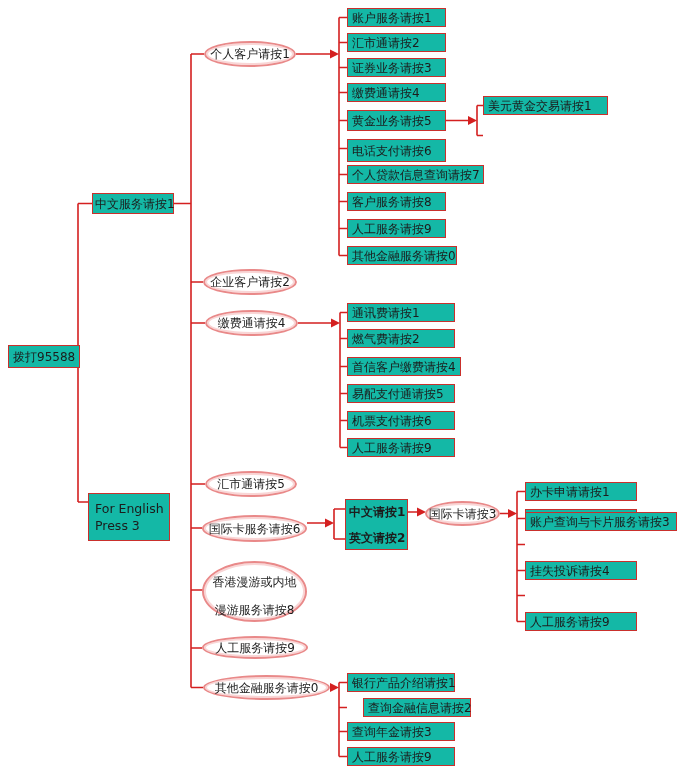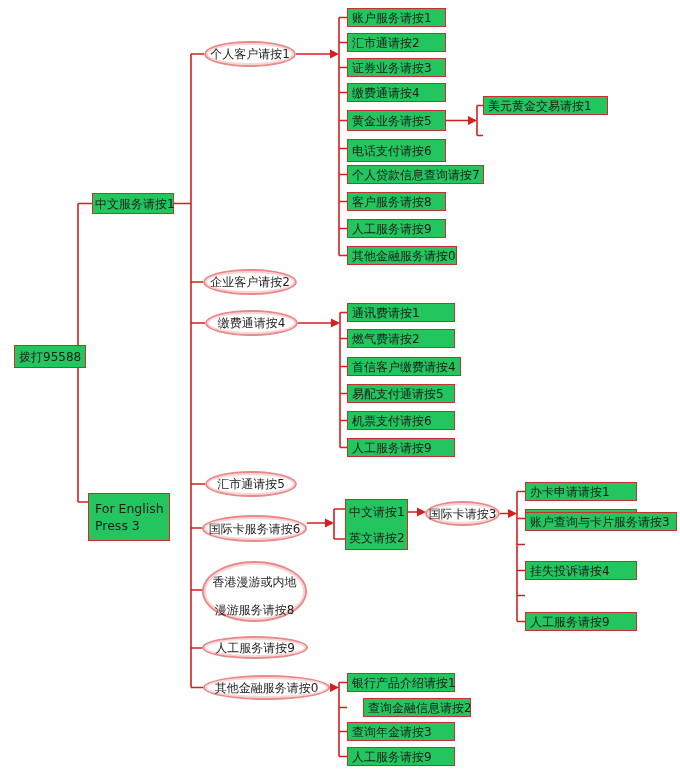--- a/index.html
+++ b/index.html
@@ -10,37 +10,37 @@
     --text:#1c1c1c;
     --background:#ffffff;
   }
   html,body{margin:0;padding:0;background:var(--background);}
   .canvas{
     position:relative;width:680px;height:778px;background:var(--background);
     font-family:"DejaVu Sans",sans-serif;color:var(--text);overflow:hidden;
   }
   svg.wires{position:absolute;left:0;top:0;z-index:0;}
   .rect{
-    position:absolute;box-sizing:border-box;z-index:1;background:#22c55e;
+    position:absolute;box-sizing:border-box;z-index:1;background:#14b8a6;
     border:1.5px solid var(--box-border);
     display:flex;align-items:center;white-space:nowrap;
     font-size:12px;line-height:1;padding-left:4px;
   }
   .ell{
     position:absolute;box-sizing:border-box;z-index:1;background:#fff;
     border:2px solid var(--ellipse-border);border-radius:50%;
     box-shadow:inset 0 0 0 2px var(--ellipse-inner);
     display:flex;align-items:center;justify-content:center;
     white-space:nowrap;font-size:12px;line-height:1;
   }
   .two{flex-direction:column;justify-content:center;align-items:flex-start;}
   .two.centered{align-items:center;}
   .two .ln{display:block;line-height:17px;}
   .ell.two .ln{line-height:20px;margin-top:8px;}
-  .lang .ln{line-height:26px;}
+  .lang .ln{line-height:26px;font-weight:bold;}
   .t{display:inline-block;}
 </style>
 </head>
 <body>
 
 <div class="canvas">
 
   <svg class="wires" width="680" height="778" viewBox="0 0 680 778" aria-hidden="true">
     <path fill="none" stroke="var(--connector)" stroke-width="1.6" d="
       M74 356 H78 M78 203.5 V502 M78 203.5 H92 M78 502 H88
@@ -62,21 +62,21 @@
       <polygon points="330,49.5 339,54 330,58.5"></polygon>
       <polygon points="468,116 477,120.5 468,125"></polygon>
       <polygon points="331,318.5 340,323 331,327.5"></polygon>
       <polygon points="325,518.5 334,523 325,527.5"></polygon>
       <polygon points="417,507.5 426,512 417,516.5"></polygon>
       <polygon points="508,509 517,513.5 508,518"></polygon>
       <polygon points="330,683 339,687.5 330,692"></polygon>
     </g>
   </svg>
 
-  <div class="rect" style="left:14px;top:345px;width:72px;height:23px">
+  <div class="rect" style="left:8px;top:345px;width:72px;height:23px">
       <span class="t">拨打95588</span>
     </div>
   <div class="rect" style="left:92px;top:193px;width:82px;height:21px;padding-left:2px">
       <span class="t">中文服务请按1</span>
     </div>
   <div class="rect two" style="left:88px;top:493px;width:82px;height:48px;padding-left:6px;font-size:12.5px">
     <span class="ln">For English</span>
     <span class="ln">Press 3</span>
   </div>
 

